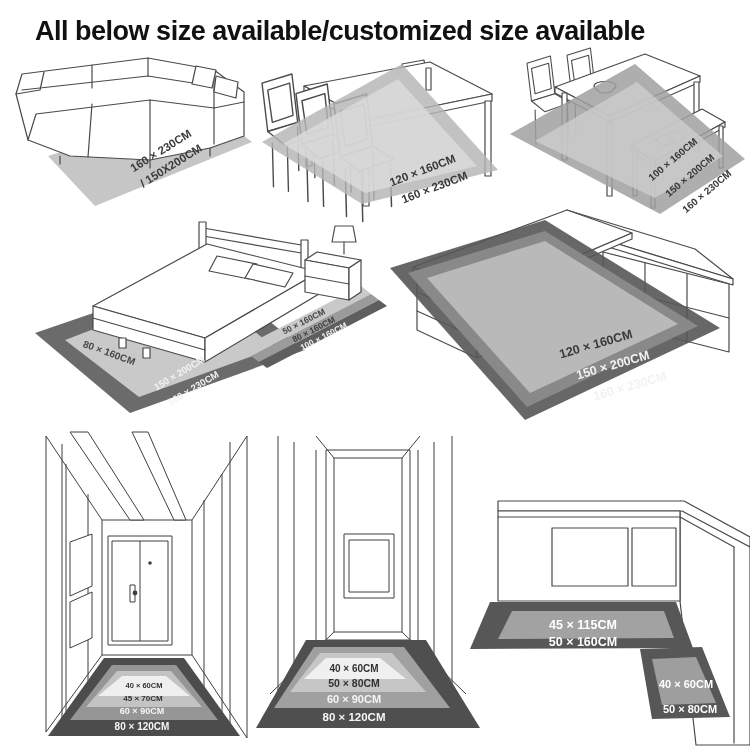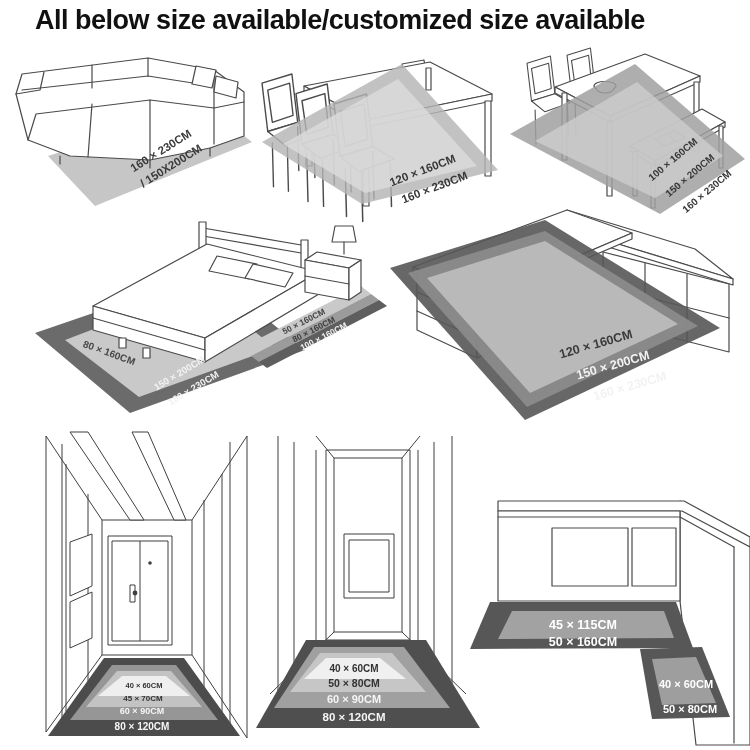--- a/index.html
+++ b/index.html
@@ -1,18 +1,18 @@
 <!DOCTYPE html>
 <html><head>
 <meta charset="utf-8">
 <style>
   html,body{margin:0;padding:0;background:#ffffff;}
   .canvas{position:relative;width:750px;height:750px;background:#ffffff;overflow:hidden;
           font-family:"Liberation Sans",sans-serif;}
-  .title{position:absolute;top:0;left:0;width:680px;text-align:center;margin:0;padding-top:5px;
+  .title{position:absolute;top:0;left:0;width:680px;text-align:center;margin:0;padding-top:16px;
          font-size:27px;font-weight:bold;color:#111;letter-spacing:-0.5px;}
   svg.scene{position:absolute;overflow:visible;}
   .lineart{fill:#ffffff;stroke:#4a4a4a;stroke-width:1.2;stroke-linejoin:round;stroke-linecap:round;}
   .lineart line, .lineart polyline{fill:none;}
   .wall{fill:none;stroke:#3f3f3f;stroke-width:1;stroke-linejoin:round;}
   .wallfill{fill:#ffffff;stroke:#3f3f3f;stroke-width:1;stroke-linejoin:round;}
   text.sz{font-family:"Liberation Sans",sans-serif;font-weight:bold;text-anchor:middle;}
 </style>
 </head>
 <body>

